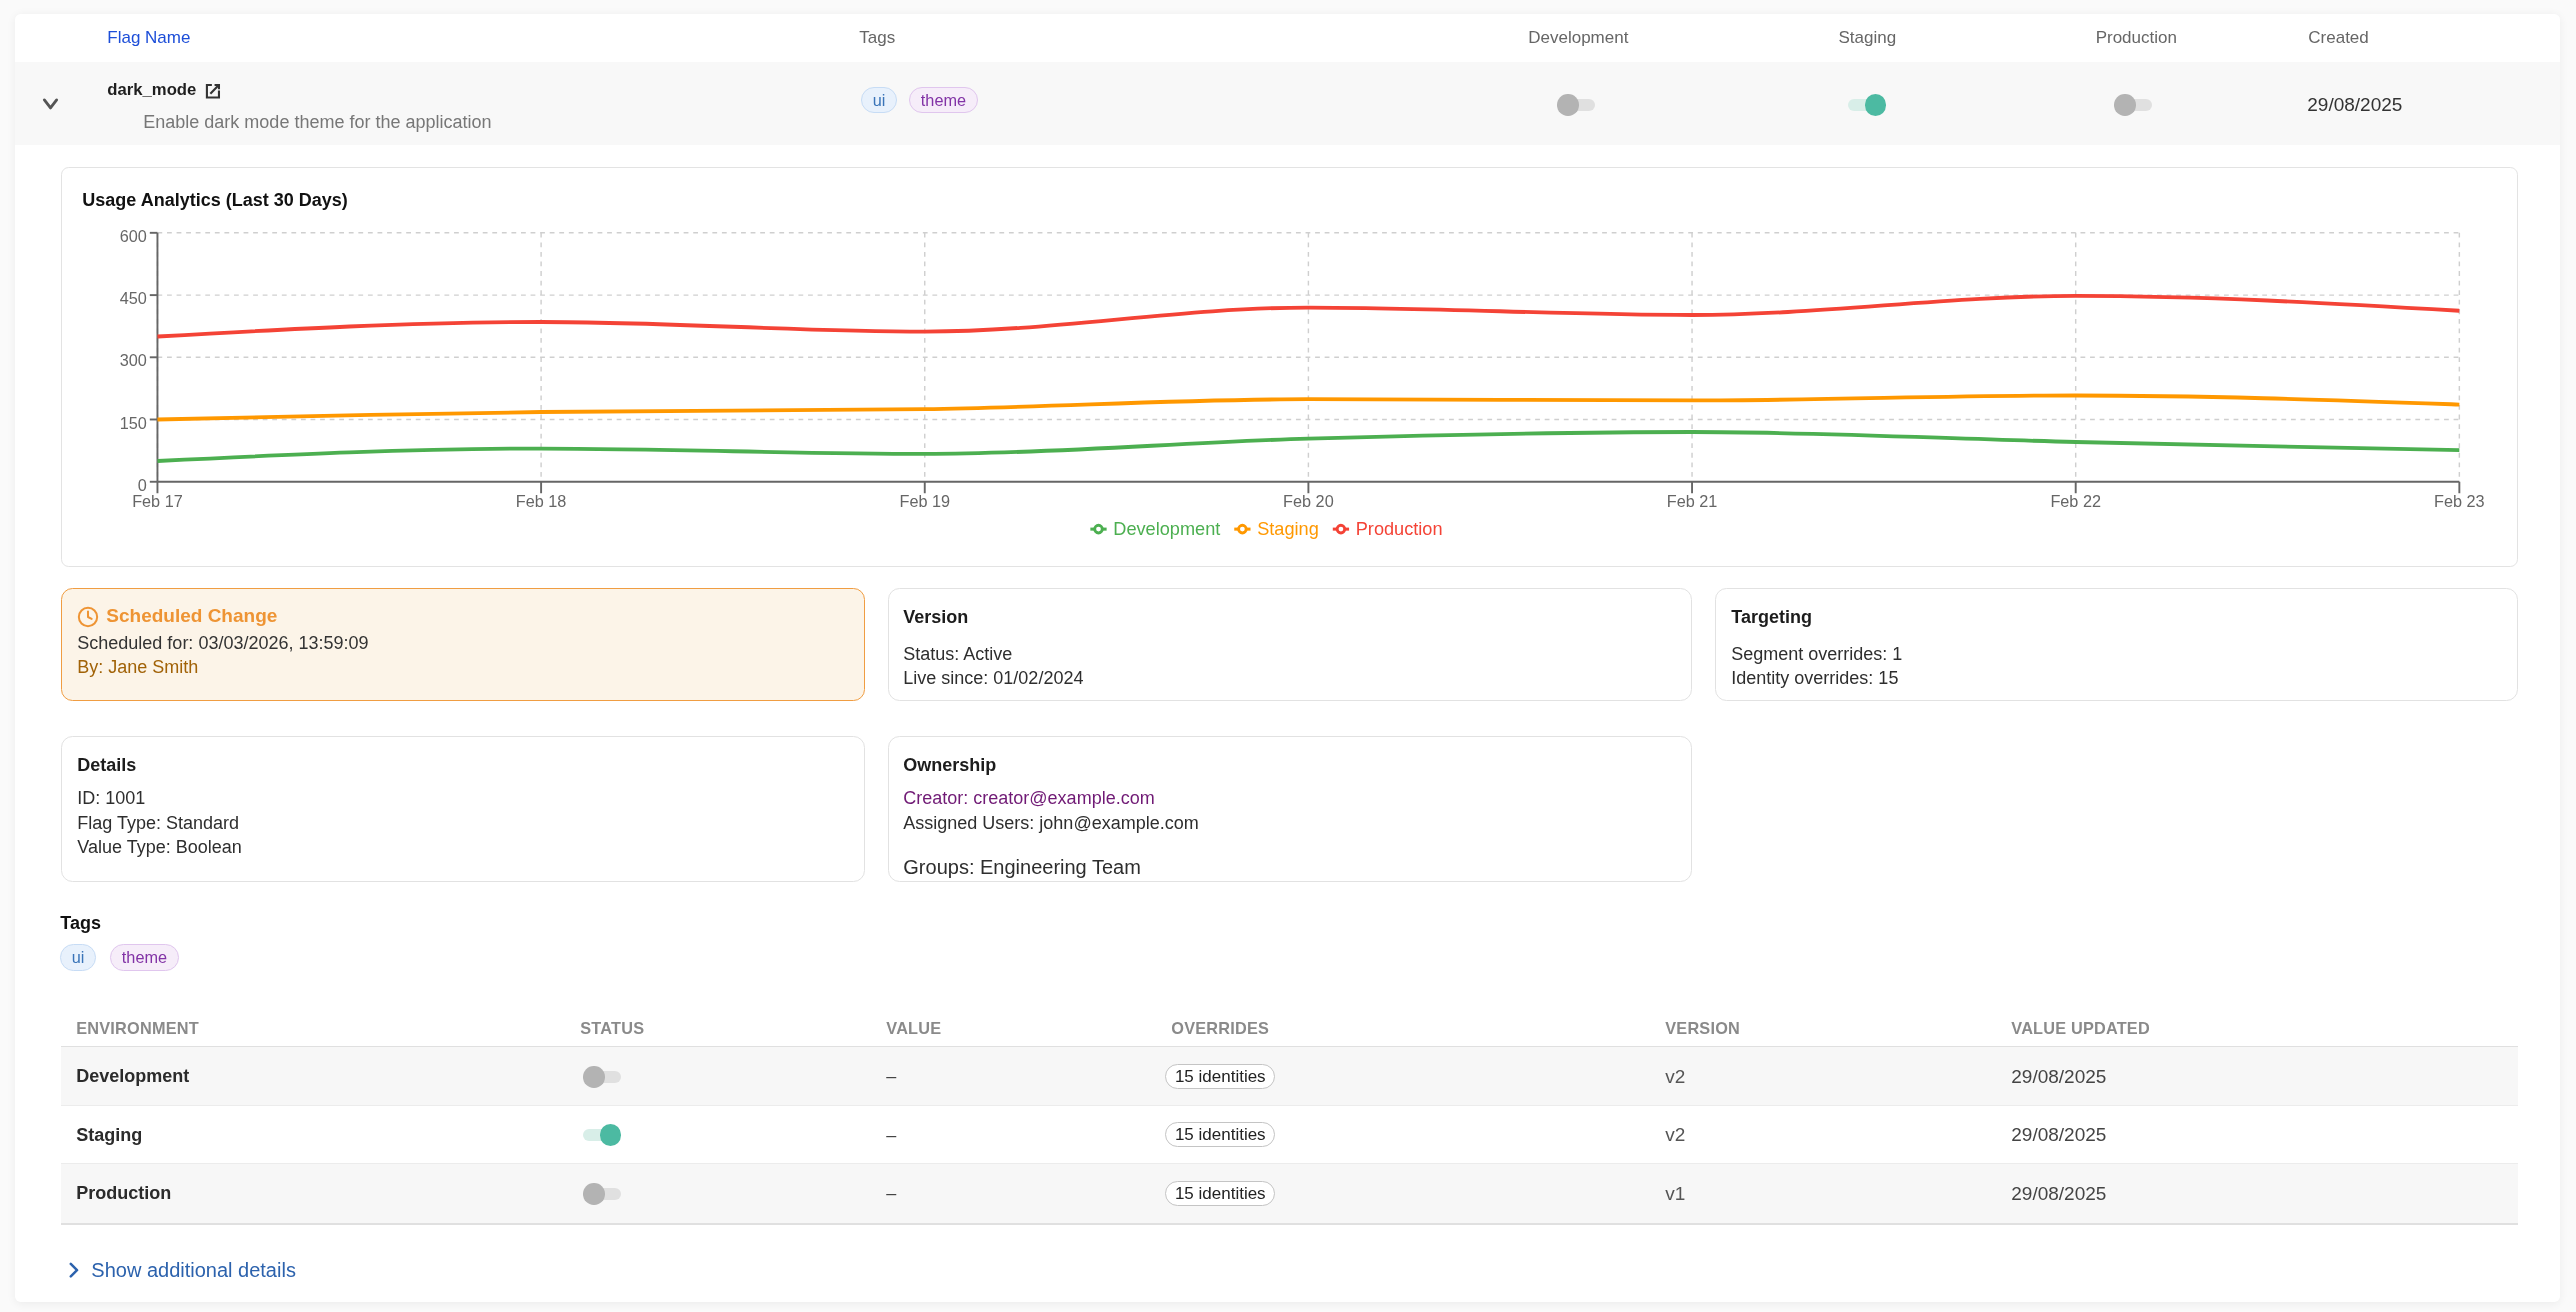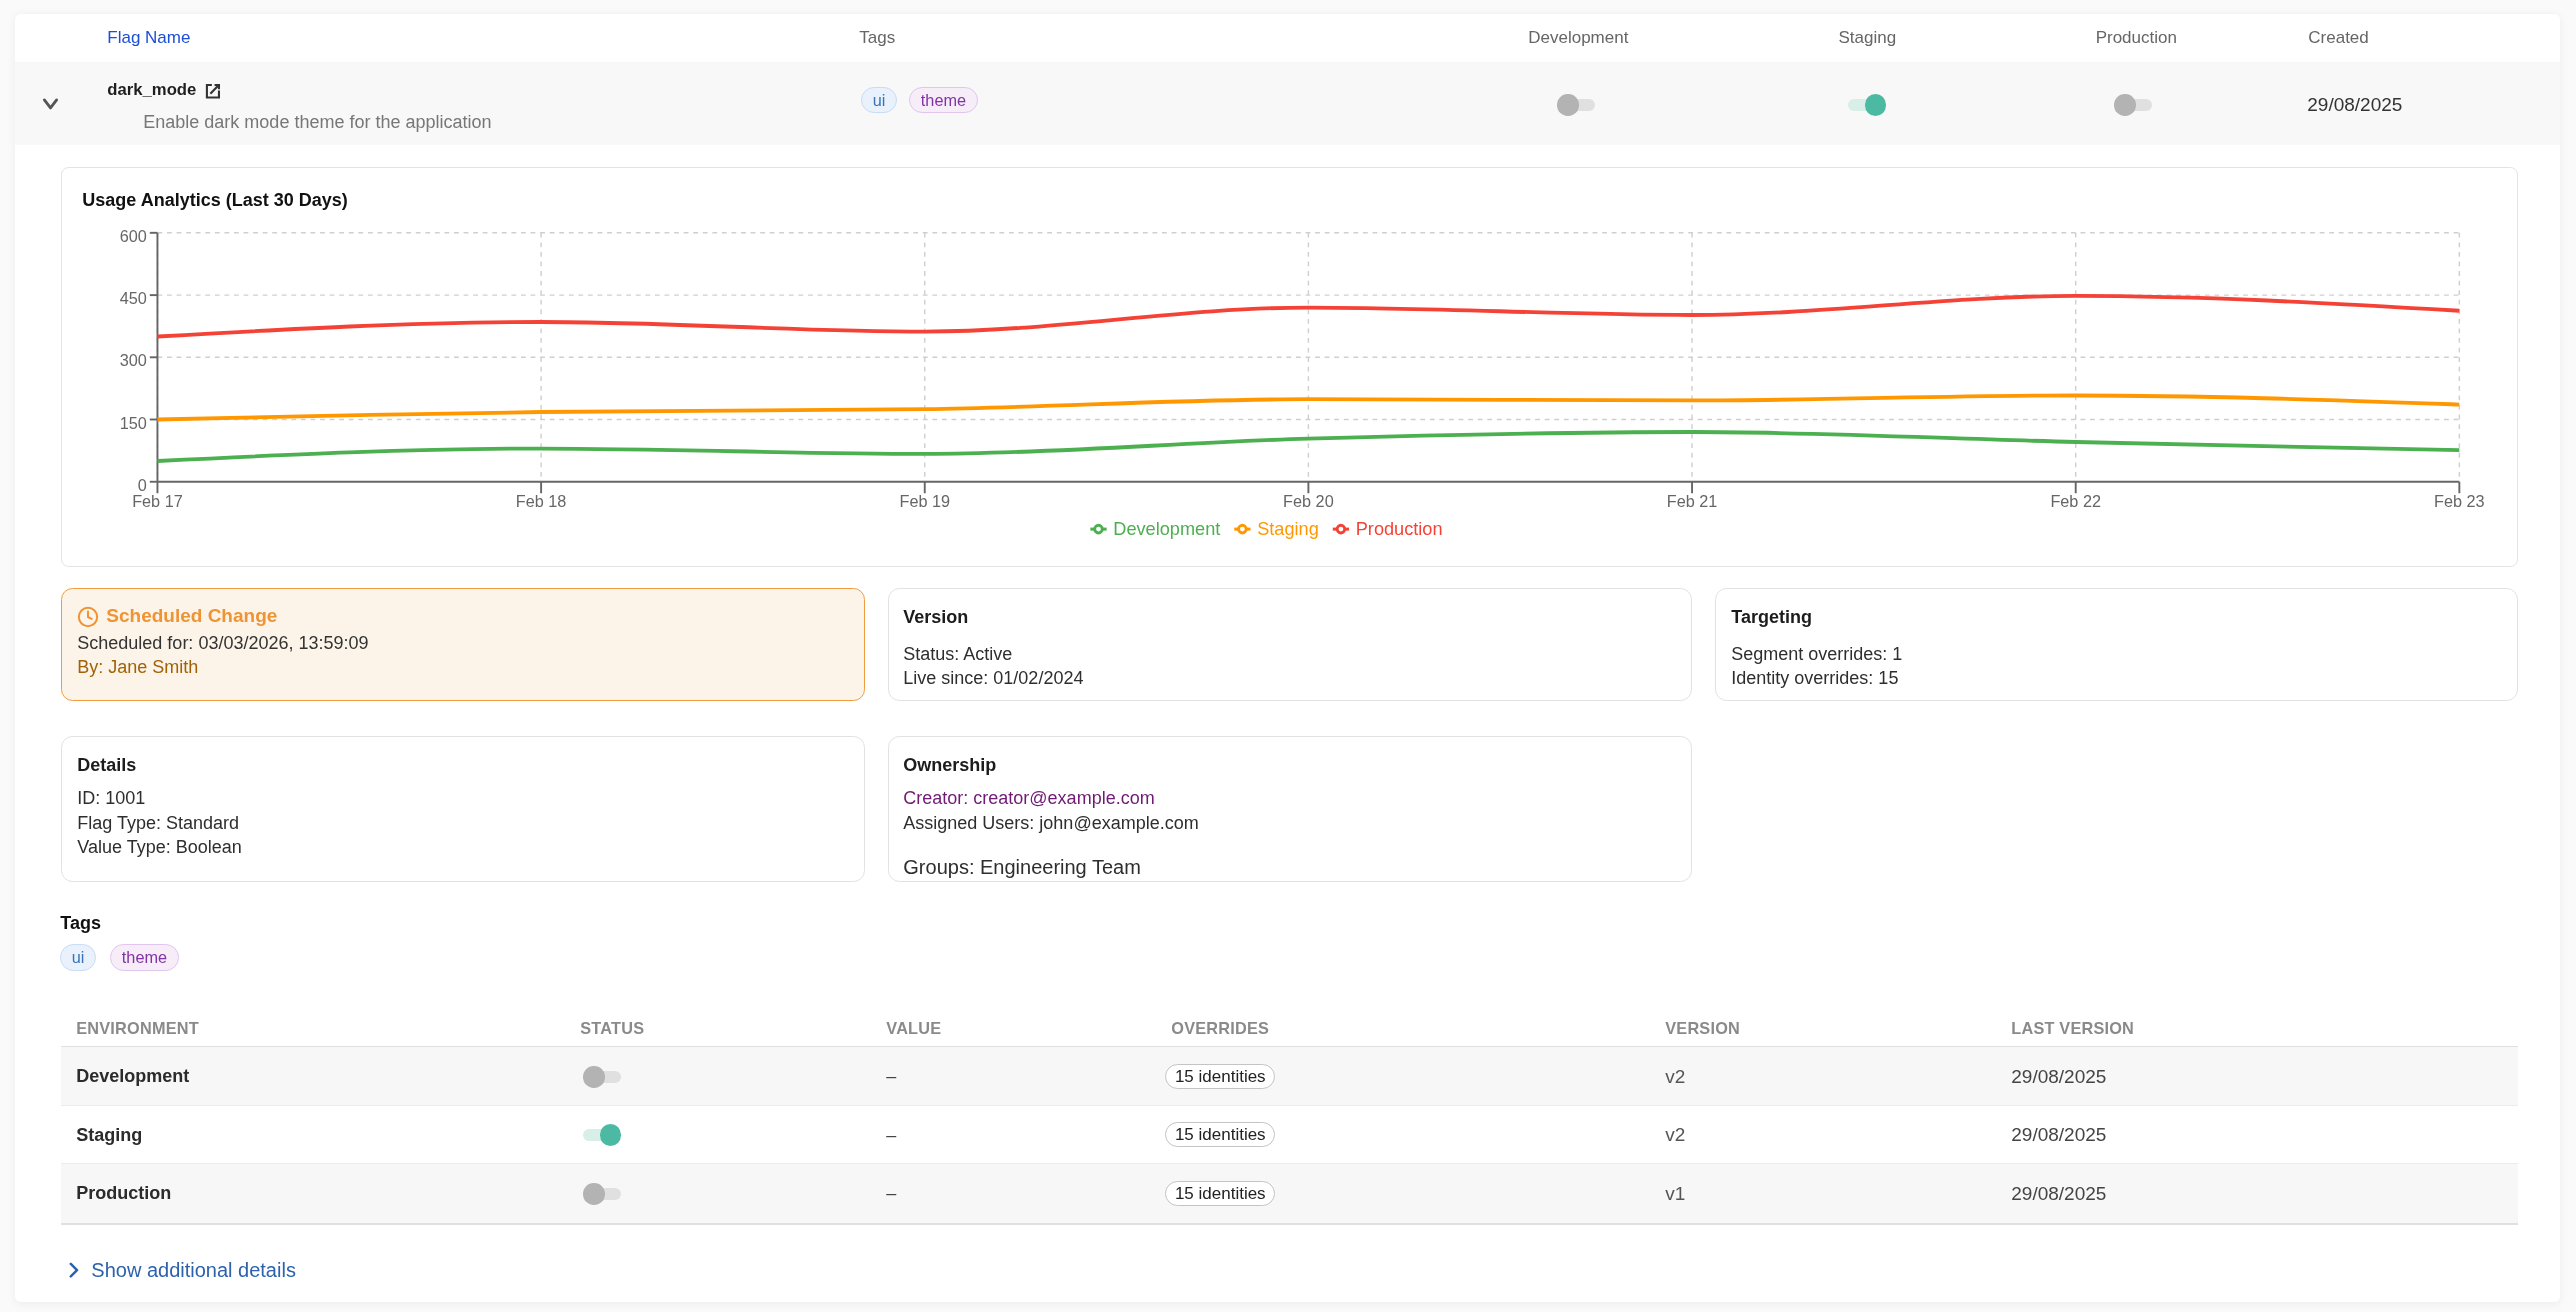--- a/index.html
+++ b/index.html
@@ -119,21 +119,21 @@
     <div style="position:absolute;left:888px;top:800px;font-size:18px;line-height:18px;color:#2e2e2e;white-space:nowrap;">Assigned Users: john@example.com</div>
     <div style="position:absolute;left:888px;top:824px;font-size:20px;line-height:18px;color:#2e2e2e;white-space:nowrap;margin-top:20px;">Groups: Engineering Team</div>
     <div style="position:absolute;left:45px;top:900px;font-size:18px;line-height:18px;color:#111;white-space:nowrap;font-weight:700;">Tags</div>
     <div style="position:absolute;left:45px;top:930px;height:27px;border-radius:13.4px;background:#e8f1fc;border:1.4px solid #c7dcf5;color:#3a74b8;font-size:16.3px;font-weight:400;display:flex;align-items:center;padding:0 10.5px;box-sizing:border-box;white-space:nowrap">ui</div>
     <div style="position:absolute;left:95px;top:930px;height:27px;border-radius:13.4px;background:#f6edf9;border:1.4px solid #e0c6ee;color:#8233a6;font-size:16.3px;font-weight:400;display:flex;align-items:center;padding:0 10.5px;box-sizing:border-box;white-space:nowrap">theme</div>
     <div style="position:absolute;left:61px;top:1006px;font-size:16.3px;line-height:16.3px;color:#8a8a8a;white-space:nowrap;font-weight:700;letter-spacing:0.2px;">ENVIRONMENT</div>
     <div style="position:absolute;left:565px;top:1006px;font-size:16.3px;line-height:16.3px;color:#8a8a8a;white-space:nowrap;font-weight:700;letter-spacing:0.2px;">STATUS</div>
     <div style="position:absolute;left:871px;top:1006px;font-size:16.3px;line-height:16.3px;color:#8a8a8a;white-space:nowrap;font-weight:700;letter-spacing:0.2px;">VALUE</div>
     <div style="position:absolute;left:1156px;top:1006px;font-size:16.3px;line-height:16.3px;color:#8a8a8a;white-space:nowrap;font-weight:700;letter-spacing:0.2px;">OVERRIDES</div>
     <div style="position:absolute;left:1650px;top:1006px;font-size:16.3px;line-height:16.3px;color:#8a8a8a;white-space:nowrap;font-weight:700;letter-spacing:0.2px;">VERSION</div>
-    <div style="position:absolute;left:1996px;top:1006px;font-size:16.3px;line-height:16.3px;color:#8a8a8a;white-space:nowrap;font-weight:700;letter-spacing:0.2px;">LAST VERSION</div>
+    <div style="position:absolute;left:1996px;top:1006px;font-size:16.3px;line-height:16.3px;color:#8a8a8a;white-space:nowrap;font-weight:700;letter-spacing:0.2px;">VALUE UPDATED</div>
     <div style="position:absolute;left:46px;top:1032px;width:2457px;height:1.6px;background:#e0e0e0"></div>
     <div style="position:absolute;left:46px;top:1033px;width:2457px;height:59px;background:#f7f7f7"></div>
     <div style="position:absolute;left:61px;top:1053px;font-size:18px;line-height:18px;color:#2b2b2b;white-space:nowrap;font-weight:700;">Development</div>
     <div style="position:absolute;left:568px;top:1052px;width:38px;height:21.4px">
       <div style="position:absolute;right:0;top:4.5px;width:32px;height:12.4px;border-radius:6.2px;background:#e0e0e0"></div>
       <div style="position:absolute;left:0;top:0;width:21.4px;height:21.4px;border-radius:50%;background:#b3b3b3"></div>
     </div>
     <div style="position:absolute;left:871px;top:1053px;font-size:18px;line-height:18px;color:#444;white-space:nowrap;">–</div>
     <div style="position:absolute;left:1150px;top:1050px;height:25px;border-radius:12.6px;background:#fff;border:1.4px solid #c4c4c4;color:#222;font-size:17px;font-weight:400;display:flex;align-items:center;padding:0 8.6px;box-sizing:border-box;white-space:nowrap">15 identities</div>
     <div style="position:absolute;left:1650px;top:1053px;font-size:19px;line-height:19px;color:#555;white-space:nowrap;">v2</div>

